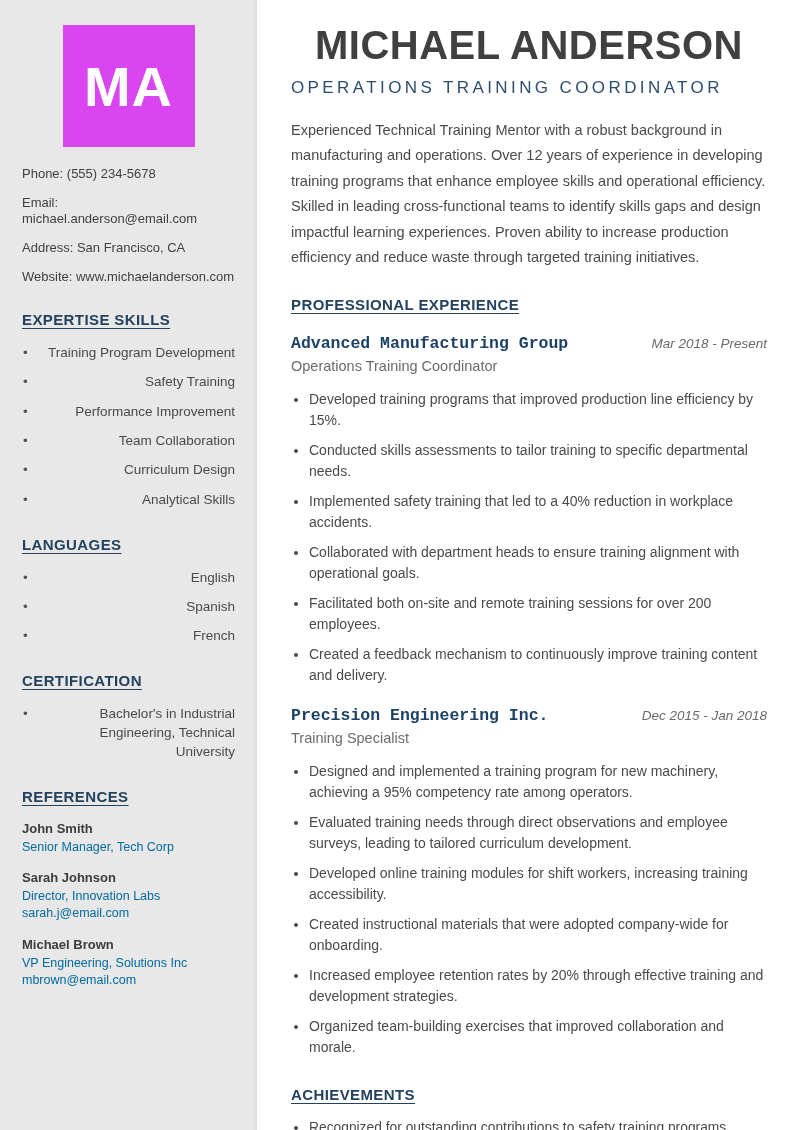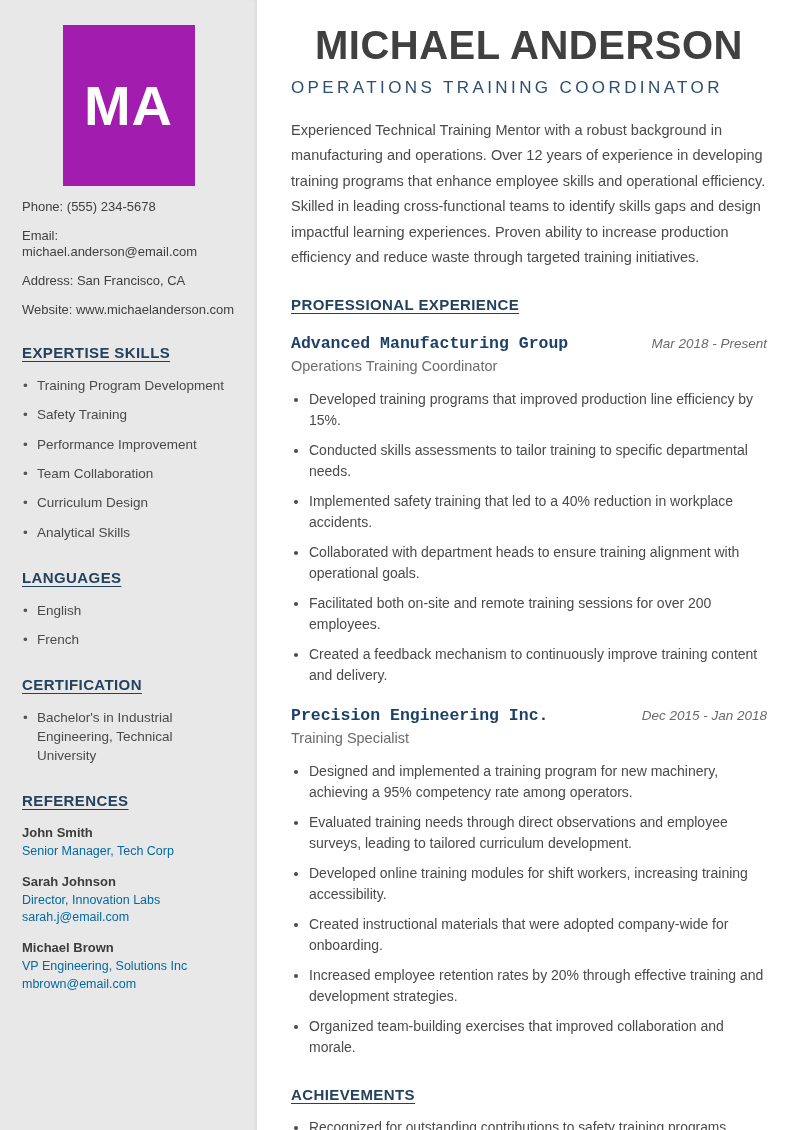--- a/index.html
+++ b/index.html
@@ -21,23 +21,23 @@
   
   .sidebar {
     width: 257px;
     flex-shrink: 0;
     background: #e8e8e8;
     padding: 25px 22px 24px 22px;
     box-shadow: inset -3px 0 4px -2px rgba(0,0,0,0.08);
   }
   .monogram {
     width: 132px;
-    height: 161px;
-    margin: 0 auto 13px auto;
-    background: #a21caf;
+    height: 122px;
+    margin: 0 auto 19px auto;
+    background: #d946ef;
     color: #ffffff;
     display: flex;
     align-items: center;
     justify-content: center;
     font-size: 56px;
     font-weight: bold;
     letter-spacing: 1px;
   }
   .contact-block { margin-bottom: 10px; }
   .contact-line {
@@ -49,21 +49,21 @@
   .side-section { margin-top: 26px; }
   .side-title {
     font-size: 15px;
     font-weight: bold;
     color: #24425e;
     text-decoration: underline;
     text-underline-offset: 3px;
     letter-spacing: 0.4px;
     margin: 0 0 16px 0;
   }
-  .side-list { list-style: none; margin: 0; padding: 0; }
+  .side-list { list-style: none; margin: 0; padding: 0; text-align: right; }
   .side-list li {
     position: relative;
     font-size: 13.5px;
     color: #4a4a4a;
     line-height: 1.4;
     margin-bottom: 10.5px;
     padding-left: 15px;
   }
   .side-list li::before {
     content: "\2022";
@@ -184,20 +184,21 @@
         <li>Team Collaboration</li>
         <li>Curriculum Design</li>
         <li>Analytical Skills</li>
       </ul>
     </section>
 
     <section class="side-section">
       <h2 class="side-title">LANGUAGES</h2>
       <ul class="side-list">
         <li>English</li>
+        <li>Spanish</li>
         <li>French</li>
       </ul>
     </section>
 
     <section class="side-section">
       <h2 class="side-title">CERTIFICATION</h2>
       <ul class="side-list">
         <li>Bachelor's in Industrial Engineering, Technical University</li>
       </ul>
     </section>

